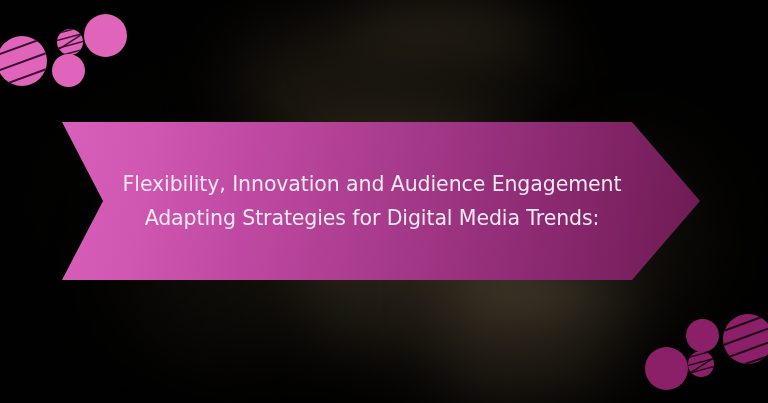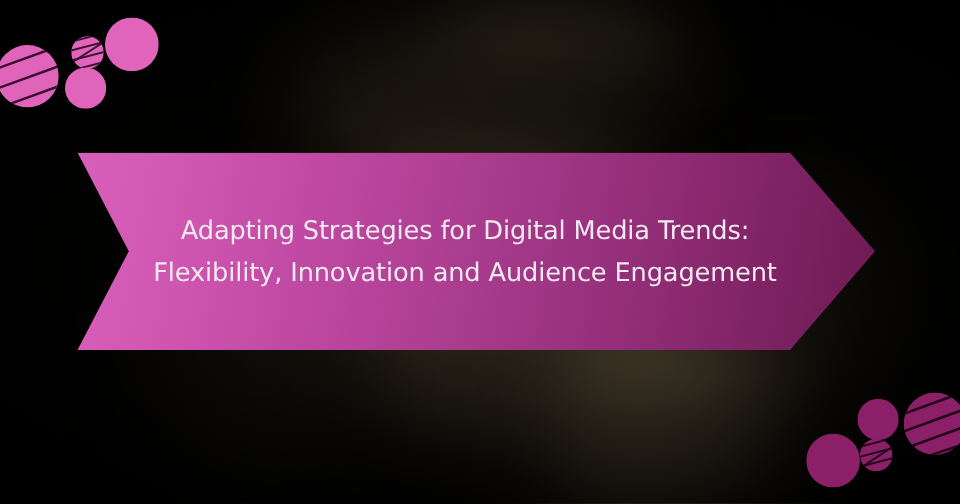--- a/index.html
+++ b/index.html
@@ -249,18 +249,18 @@
           <line x1="-8" y1="60" x2="58" y2="38"></line>
         </g>
       </svg>
     </div>
 
   </div>
 
   <div class="banner-wrap">
     <div class="banner-shape"></div>
     <div class="banner-text">
+      <div class="banner-line">Flexibility, Innovation and Audience Engagement</div>
       <div class="banner-line">Adapting Strategies for Digital Media Trends:</div>
-      <div class="banner-line">Flexibility, Innovation and Audience Engagement</div>
     </div>
   </div>
 
 </div>
 
 </body></html>

